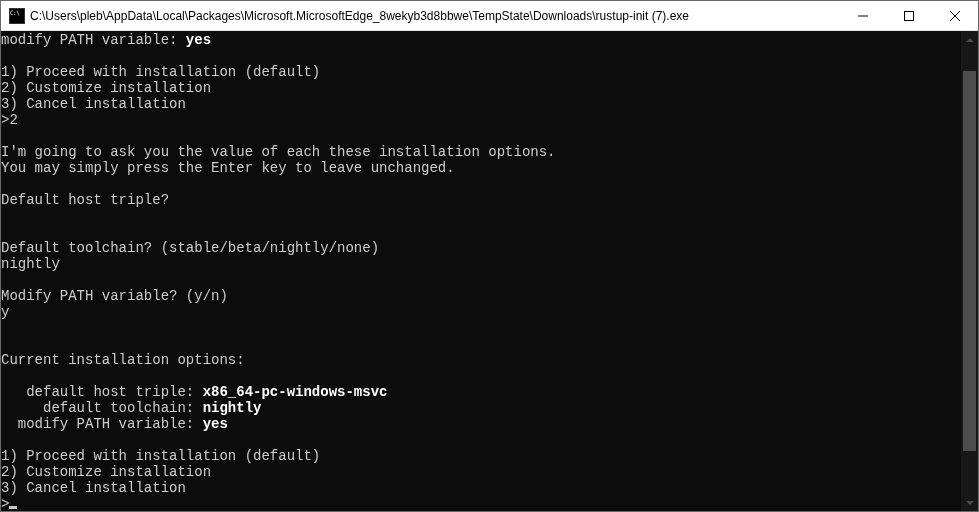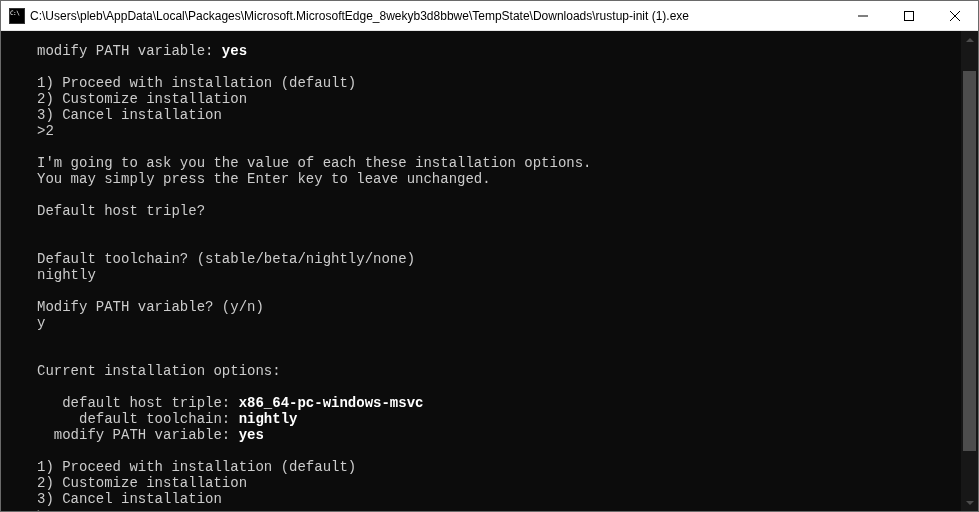--- a/index.html
+++ b/index.html
@@ -8,40 +8,40 @@
     .titlebar { height: 30px; display: flex; align-items: center; background: #fff; border-bottom: 1px solid #e6e6e6; user-select: none; }
     .app-icon { width: 16px; height: 16px; margin: 0 5px 0 8px; display: inline-block; position: relative; }
     .app-icon::before { content: ""; position: absolute; inset: 0; border: 1px solid #333; background: #000; }
     .app-icon::after { content: "C:\\"; position: absolute; top: 1px; left: 1px; font-size: 6px; color: #fff; line-height: 7px; font-family: Consolas, monospace; letter-spacing: -0.5px; }
     .title-text { font-size: 12px; color: #000; flex: 1; white-space: nowrap; overflow: hidden; text-overflow: ellipsis; }
     .win-controls { display: flex; height: 100%; }
     .win-btn { width: 46px; height: 100%; display: flex; align-items: center; justify-content: center; font-family: "Segoe MDL2 Assets", sans-serif; font-size: 10px; color: #000; background: transparent; border: none; }
     .win-btn svg { stroke: #000; fill: none; }
 
     .client { flex: 1; display: flex; background: #0c0c0c; color: #cccccc; font-family: Consolas, "Courier New", monospace; font-size: 14px; line-height: 16px; overflow: hidden; position: relative; }
-    .terminal { flex: 1; padding: 12px 0 0 0; white-space: pre; overflow: hidden; margin-left: 36px; }
+    .terminal { flex: 1; padding: 1px 0 0 0; white-space: pre; overflow: hidden; }
     .terminal .line { display: block; min-height: 16px; }
     .b { font-weight: bold; color: #ffffff; }
 
     .scrollbar { width: 17px; background: #171717; position: relative; }
     .sb-arrow { width: 17px; height: 17px; display: flex; align-items: center; justify-content: center; position: absolute; left: 0; }
     .sb-arrow.top { top: 0; }
     .sb-arrow.bottom { bottom: 0; }
     .sb-arrow svg { fill: #4d4d4d; }
     .sb-thumb { position: absolute; left: 2px; width: 13px; top: 40px; height: 380px; background: #4d4d4d; }
 
     .cursor { display: inline-block; width: 8px; height: 3px; background: #cccccc; vertical-align: -1px; }
   </style>
 </head>
 <body>
 
 <div class="window">
   <div class="titlebar">
     <span class="app-icon"></span>
-    <span class="title-text">C:\Users\pleb\AppData\Local\Packages\Microsoft.MicrosoftEdge_8wekyb3d8bbwe\TempState\Downloads\rustup-init (1).exe</span>
+    <span class="title-text">C:\Users\pleb\AppData\Local\Packages\Microsoft.MicrosoftEdge_8wekyb3d8bbwe\TempState\Downloads\rustup-init (7).exe</span>
     <div class="win-controls">
       <button class="win-btn" aria-label="Minimize">
         <svg width="10" height="10">
             <path d="M0 5 H10" stroke-width="1"></path>
           </svg>
       </button>
       <button class="win-btn" aria-label="Maximize">
         <svg width="10" height="10">
             <rect x="0.5" y="0.5" width="9" height="9" stroke-width="1"></rect>
           </svg>

